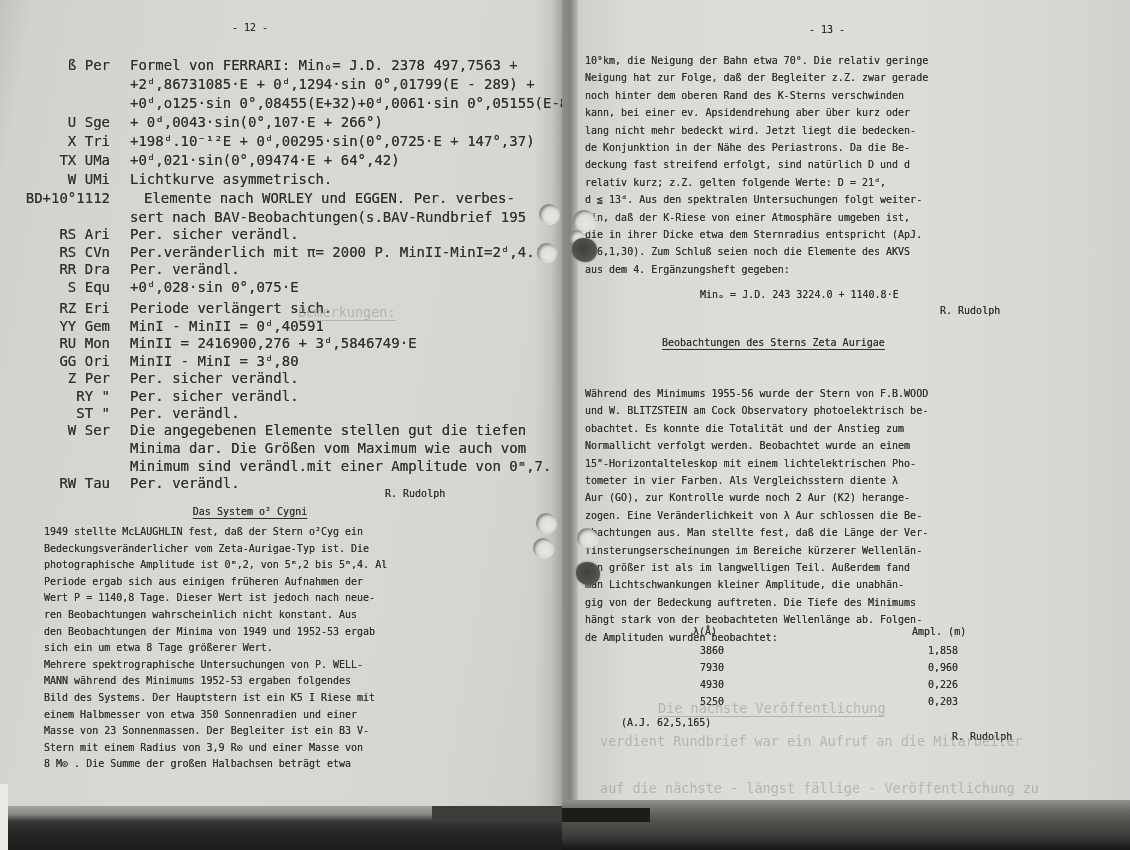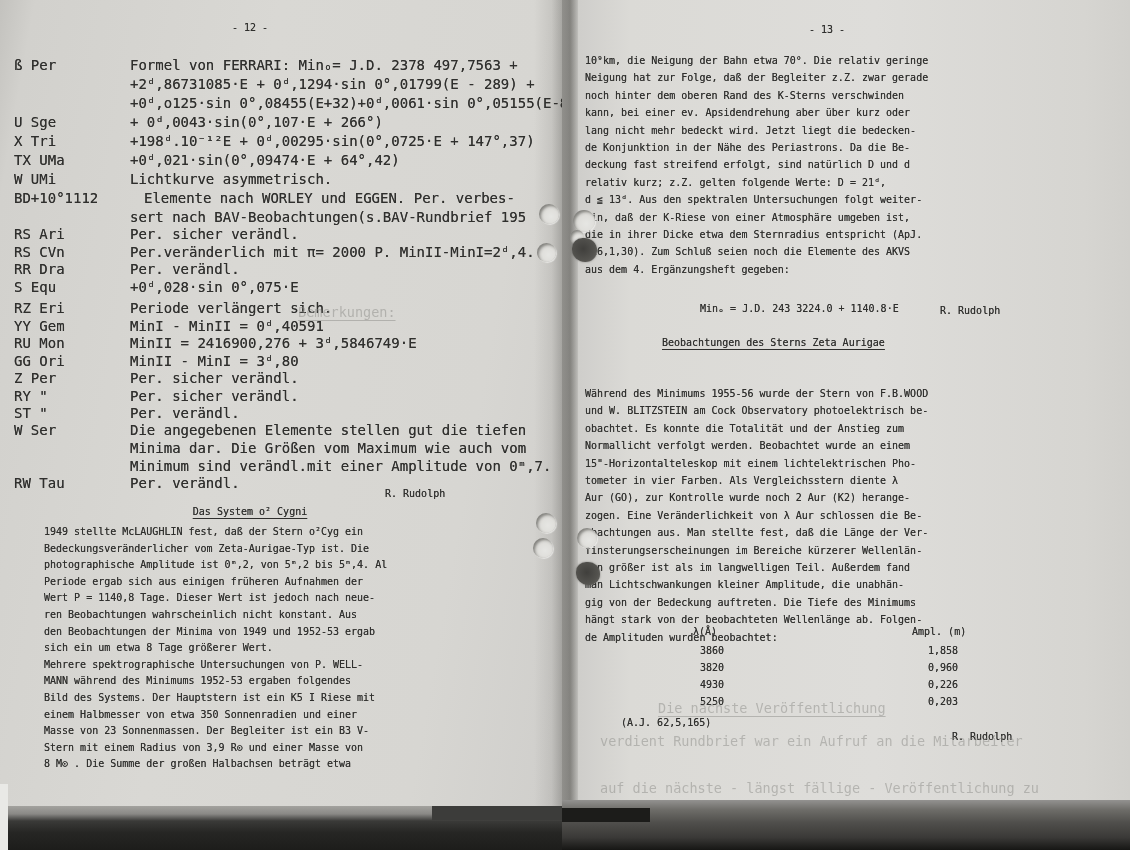--- a/index.html
+++ b/index.html
@@ -15,21 +15,21 @@
   .gutter{position:absolute;left:534px;top:0;width:44px;height:812px;
      background:linear-gradient(to right,rgba(60,58,54,0) 0%,rgba(60,58,54,.10) 40%,rgba(45,44,40,.34) 72%,rgba(45,44,40,.42) 82%,rgba(60,58,54,.10) 100%);}
   
   .tw{position:absolute;font-size:10px;line-height:19px;color:#2f2f2d;white-space:pre;
       text-shadow:0 0 .6px rgba(47,47,45,.75);}
   .para{line-height:16.6px;}
   .para17{line-height:17.4px;}
   .center{text-align:center;}
   .underl{text-decoration:underline;text-underline-offset:3px;}
   .row{position:absolute;left:0;width:562px;height:0;}
-  .star{position:absolute;left:14px;width:96px;text-align:left;font-size:14px;color:#2f2f2d;
+  .star{position:absolute;left:14px;width:96px;text-align:right;font-size:14px;color:#2f2f2d;
         white-space:pre;text-shadow:0 0 .6px rgba(47,47,45,.75);}
   .eline{position:absolute;left:130px;font-size:14px;color:#2f2f2d;white-space:pre;
         text-shadow:0 0 .6px rgba(47,47,45,.75);}
   
   .ghost{position:absolute;font-size:13.5px;color:#8d8d89;opacity:.5;white-space:pre;}
   
   .hole{position:absolute;border-radius:50%;
      background:radial-gradient(circle at 60% 62%,#e6e6e3 0%,#dddcd8 55%,#c2c1bd 75%,#adaca8 100%);
      box-shadow:inset 2px 2px 3px rgba(50,50,46,.45), 1px 1px 1px rgba(250,250,248,.6);}
   .hole-dark{position:absolute;border-radius:42% 50% 46% 52%;
@@ -168,21 +168,21 @@
 lang nicht mehr bedeckt wird. Jetzt liegt die bedecken-
 de Konjunktion in der Nähe des Periastrons. Da die Be-
 deckung fast streifend erfolgt, sind natürlich D und d
 relativ kurz; z.Z. gelten folgende Werte: D = 21ᵈ,
 d ≦ 13ᵈ. Aus den spektralen Untersuchungen folgt weiter-
 hin, daß der K-Riese von einer Atmosphäre umgeben ist,
 die in ihrer Dicke etwa dem Sternradius entspricht (ApJ.
 126,1,30). Zum Schluß seien noch die Elemente des AKVS
 aus dem 4. Ergänzungsheft gegeben:</div>
 
-    <div class="tw" style="left:138px;top:299px;">Minₒ = J.D. 243 3224.0 + 1140.8·E</div>
+    <div class="tw" style="left:138px;top:285px;">Minₒ = J.D. 243 3224.0 + 1140.8·E</div>
 
     <div class="tw" style="left:378px;top:301px;">R. Rudolph</div>
 
     <div class="tw underl" style="left:100px;top:333px;">Beobachtungen des Sterns Zeta Aurigae</div>
 
     <div class="tw para17" style="left:23px;top:361px;margin-top:24px;">Während des Minimums 1955-56 wurde der Stern von F.B.WOOD
 und W. BLITZSTEIN am Cock Observatory photoelektrisch be-
 obachtet. Es konnte die Totalität und der Anstieg zum
 Normallicht verfolgt werden. Beobachtet wurde an einem
 15"-Horizontalteleskop mit einem lichtelektrischen Pho-
@@ -195,21 +195,21 @@
 man Lichtschwankungen kleiner Amplitude, die unabhän-
 gig von der Bedeckung auftreten. Die Tiefe des Minimums
 hängt stark von der beobachteten Wellenlänge ab. Folgen-
 de Amplituden wurden beobachtet:</div>
 
     <div>
       <div class="tw" style="left:131px;top:622px;">λ(Å)</div>
       <div class="tw" style="left:350px;top:622px;">Ampl. (m)</div>
       <div class="tw" style="left:138px;top:641px;">3860</div>
       <div class="tw" style="left:366px;top:641px;">1,858</div>
-      <div class="tw" style="left:138px;top:658px;">3820</div>
+      <div class="tw" style="left:138px;top:658px;">7930</div>
       <div class="tw" style="left:366px;top:658px;">0,960</div>
       <div class="tw" style="left:138px;top:675px;">4930</div>
       <div class="tw" style="left:366px;top:675px;">0,226</div>
       <div class="tw" style="left:138px;top:692px;">5250</div>
       <div class="tw" style="left:366px;top:692px;">0,203</div>
     </div>
 
     <div class="tw" style="left:16px;top:713px;margin-left:43px;">(A.J. 62,5,165)</div>
     <div class="tw" style="left:390px;top:727px;">R. Rudolph</div>
 

